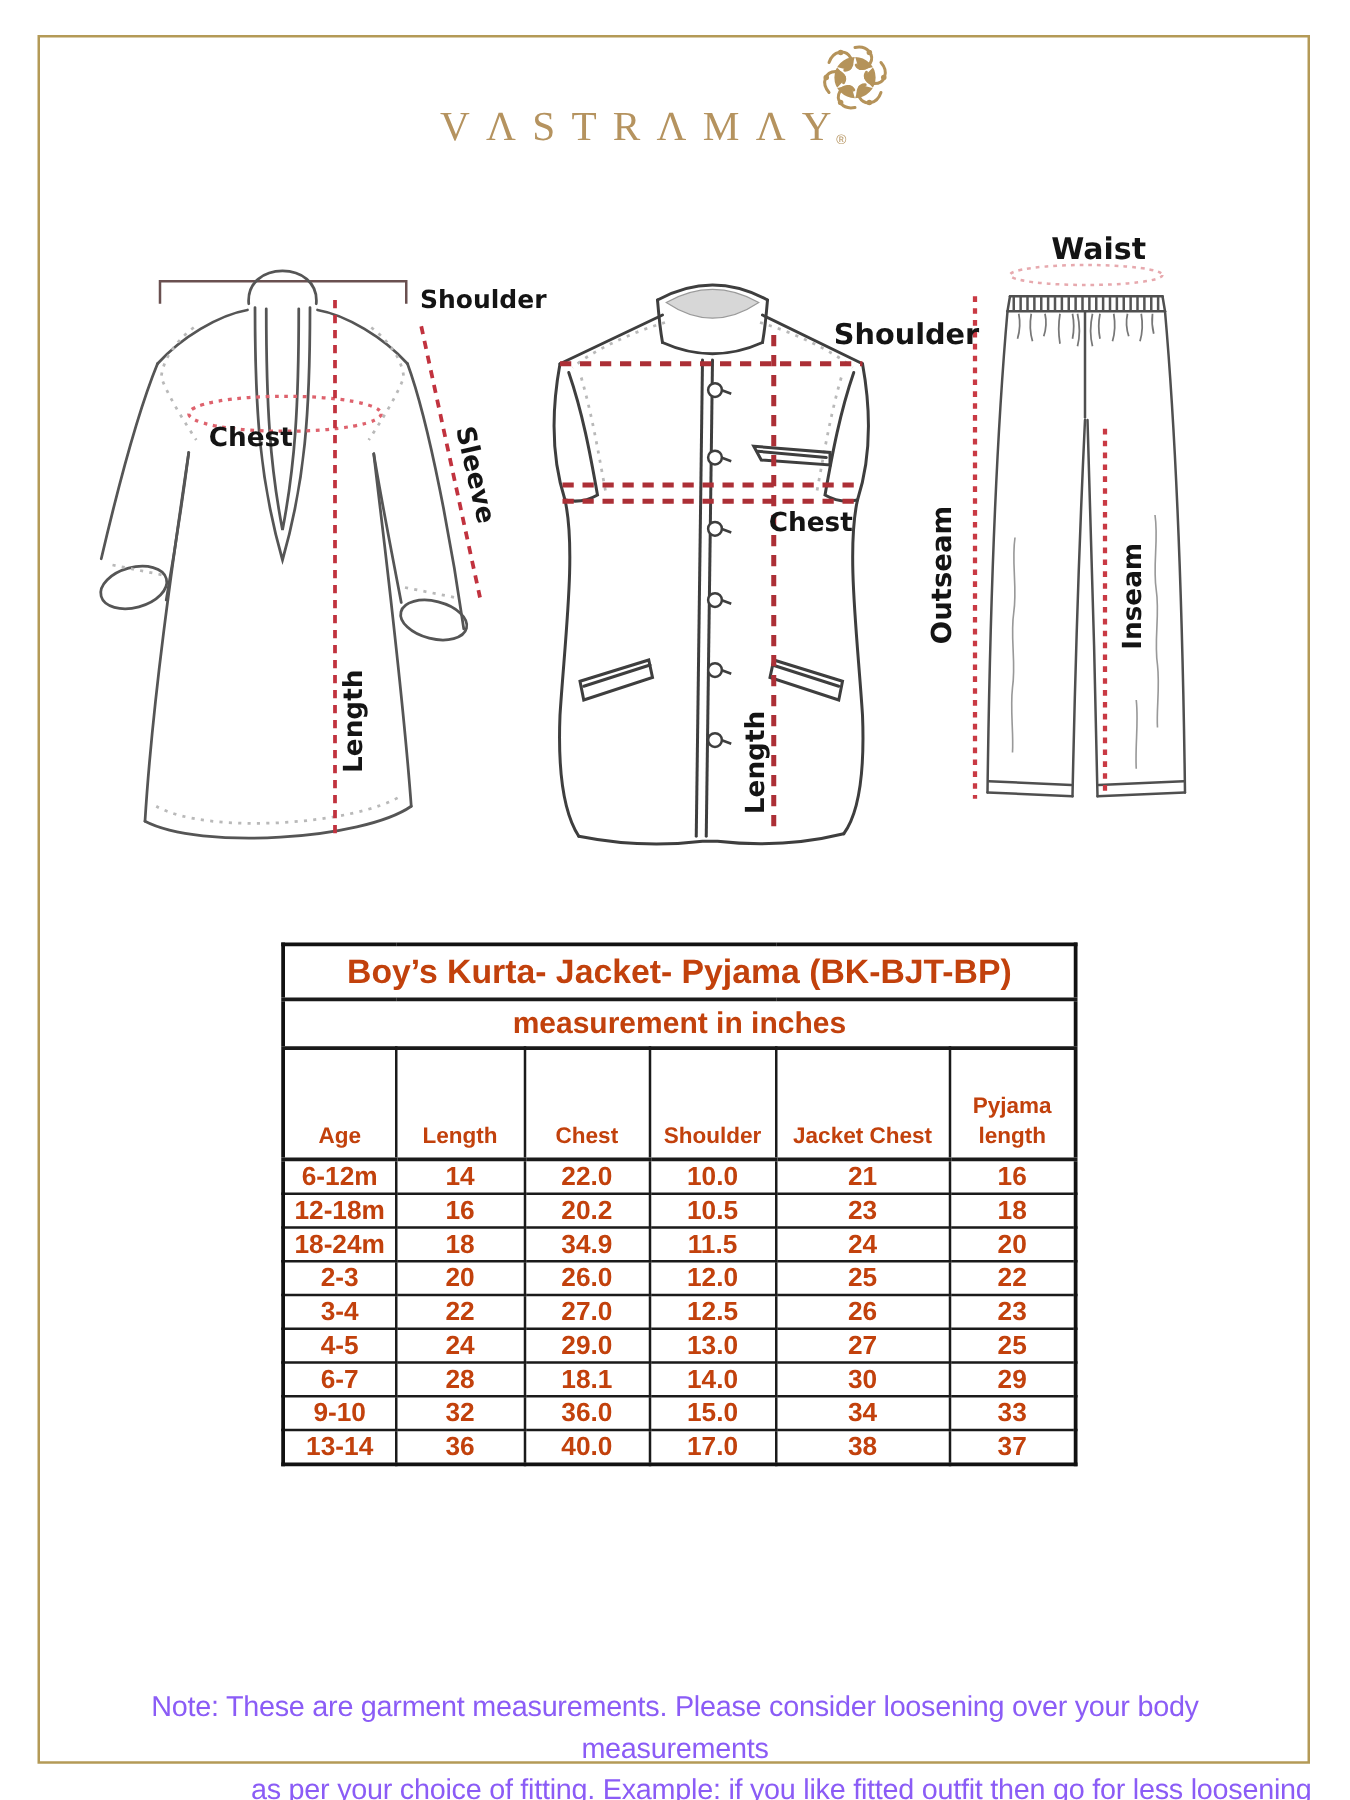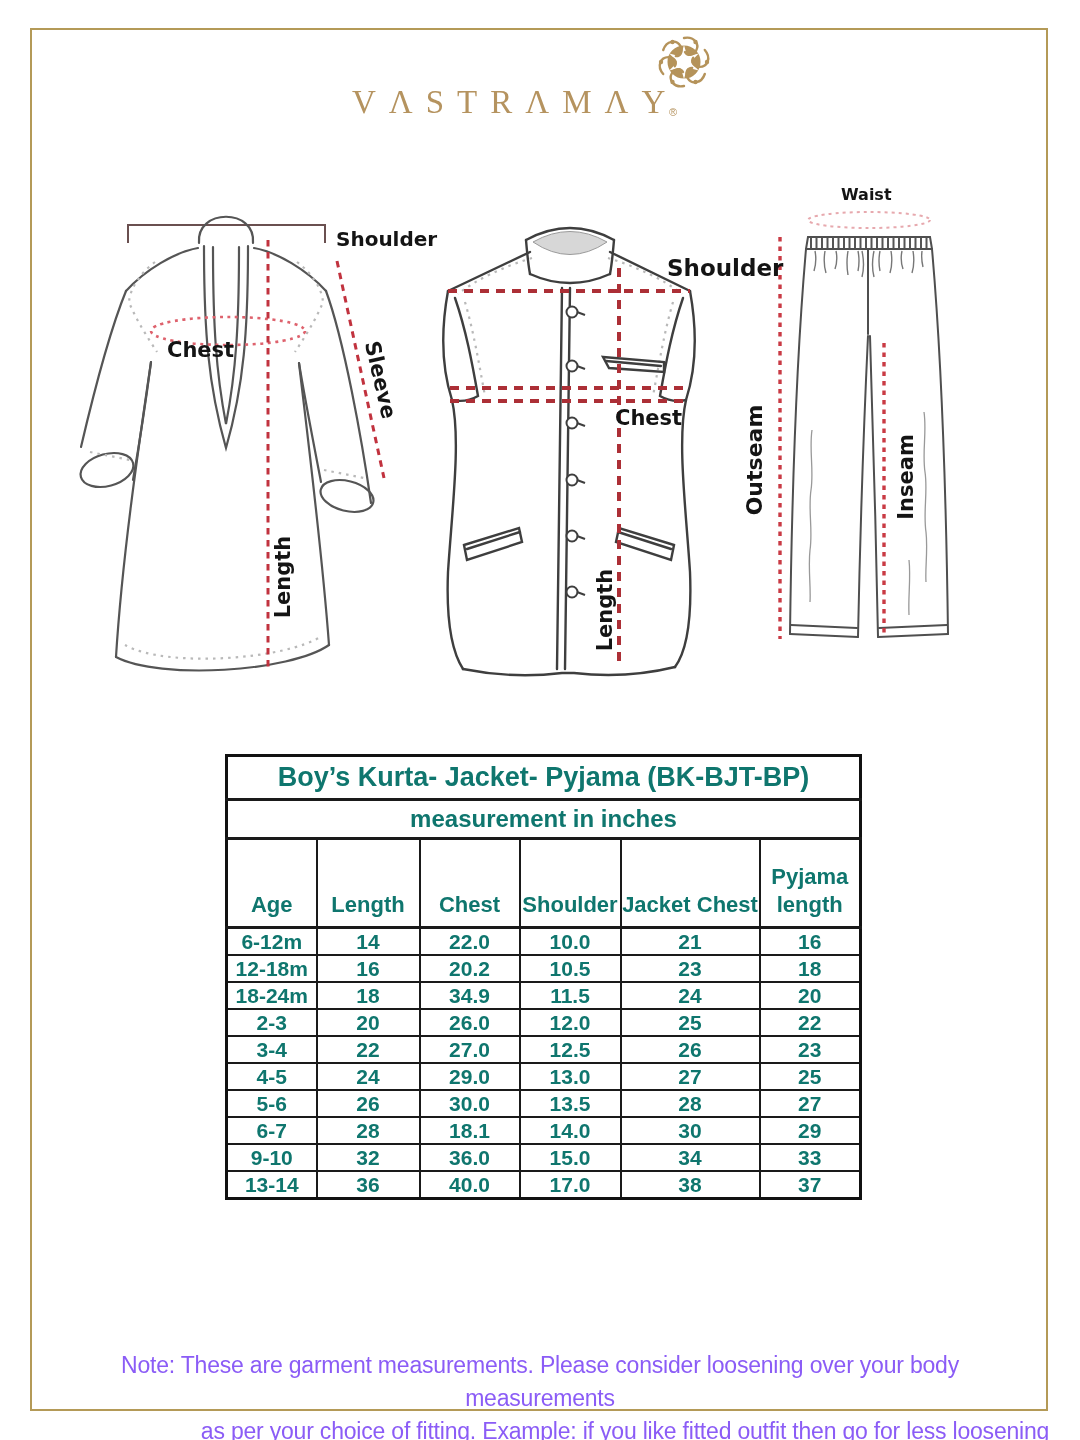--- a/index.html
+++ b/index.html
@@ -12,27 +12,27 @@
         color:#b5935f;font-family:Liberation Serif, serif;font-weight:400;white-space:nowrap;}
   .brand-reg{position:absolute;left:669px;top:106px;font-size:11px;color:#b5935f;}
   .ornament{position:absolute;left:654px;top:34px;}
   
   .dlabel{position:absolute;font-family:"DejaVu Sans",sans-serif;font-weight:bold;
         color:#141414;font-size:21px;white-space:nowrap;line-height:1;}
   .rot{transform:translate(-50%,-50%) rotate(-90deg);}
   .rot-sleeve{transform:translate(-50%,-50%) rotate(77deg);}
   
   .size-table{position:absolute;left:225px;top:754px;width:634px;border-collapse:collapse;
-        table-layout:fixed;font-family:"Liberation Sans",sans-serif;color:#0f766e;padding-left:24px;}
+        table-layout:fixed;font-family:"Liberation Sans",sans-serif;color:#c2410c;padding-left:24px;}
   .size-table td,.size-table th{border:2px solid #1a1a1a;text-align:center;font-weight:bold;
         padding:0;overflow:hidden;}
   .size-table{border:3px solid #111;}
   .row-title td{height:41px;font-size:27px;border-bottom-width:3px;}
   .row-sub td{height:36px;font-size:24px;border-bottom-width:3px;}
-  .row-head th{height:80px;font-size:22px;vertical-align:bottom;padding-bottom:6px;
+  .row-head th{height:80px;font-size:18px;vertical-align:bottom;padding-bottom:6px;
         line-height:1.3;border-bottom-width:3px;}
   .row-data td{height:25px;font-size:21px;}
   
   .note{position:absolute;left:50px;top:1349px;width:980px;font-size:23px;line-height:33px;
         color:#8b5cf6;letter-spacing:-0.2px;}
   .note .l1{text-align:center;}
   .note .l2{text-align:center;transform:translateX(85px);}
   
   .ol1{fill:none;stroke:#555;stroke-width:2.2;stroke-linecap:round;}
   .ol2{fill:none;stroke:#3e3e3e;stroke-width:2.4;stroke-linecap:round;}
@@ -181,21 +181,21 @@
 
   <div class="dlabel" style="left:336px;top:229px;font-size:20px;">Shoulder</div>
   <div class="dlabel" style="left:167px;top:340px;">Chest</div>
   <div class="dlabel rot-sleeve" style="left:380px;top:380px;">Sleeve</div>
   <div class="dlabel rot" style="left:283px;top:577px;">Length</div>
 
   <div class="dlabel" style="left:667px;top:257px;font-size:23px;">Shoulder</div>
   <div class="dlabel" style="left:615px;top:408px;">Chest</div>
   <div class="dlabel rot" style="left:605px;top:610px;">Length</div>
 
-  <div class="dlabel" style="left:841px;top:187px;font-size:16px;">Waist</div>
+  <div class="dlabel" style="left:841px;top:187px;font-size:24px;">Waist</div>
   <div class="dlabel rot" style="left:755px;top:460px;font-size:22px;">Outseam</div>
   <div class="dlabel rot" style="left:906px;top:477px;">Inseam</div>
 
   <table class="size-table">
     <colgroup>
       <col style="width:90px">
         <col style="width:103px">
         <col style="width:100px">
       <col style="width:101px">
         <col style="width:139px">
@@ -258,28 +258,20 @@
     </tr>
     <tr class="row-data">
       <td>4-5</td>
       <td>24</td>
       <td>29.0</td>
       <td>13.0</td>
       <td>27</td>
       <td>25</td>
     </tr>
     <tr class="row-data">
-      <td>5-6</td>
-      <td>26</td>
-      <td>30.0</td>
-      <td>13.5</td>
-      <td>28</td>
-      <td>27</td>
-    </tr>
-    <tr class="row-data">
       <td>6-7</td>
       <td>28</td>
       <td>18.1</td>
       <td>14.0</td>
       <td>30</td>
       <td>29</td>
     </tr>
     <tr class="row-data">
       <td>9-10</td>
       <td>32</td>

